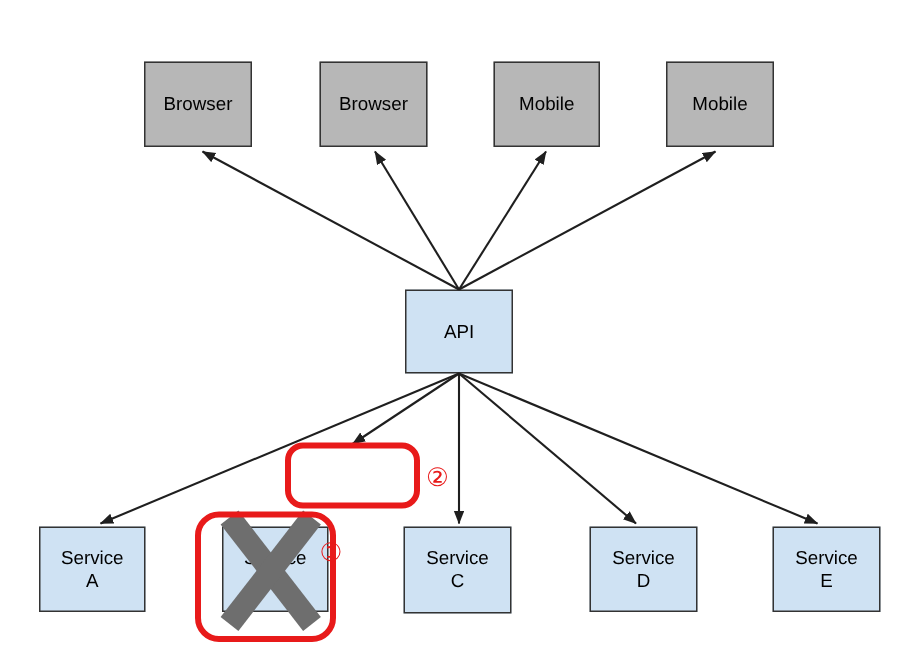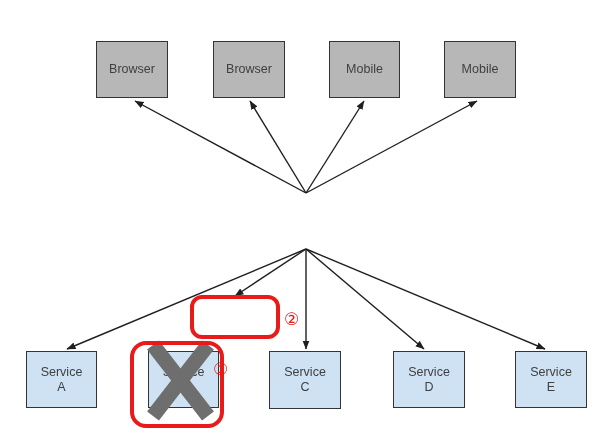--- a/index.html
+++ b/index.html
@@ -16,21 +16,21 @@
   .node {
     position: absolute;
     box-sizing: border-box;
     display: flex;
     flex-direction: column;
     align-items: center;
     justify-content: center;
     text-align: center;
     font-size: 12.5px;
     line-height: 15px;
-    color: #404040;
+    color: #000000;
     border: 1.5px solid var(--node-border, #333333);
     z-index: 1;
   }
   .node.gray { background: var(--client-fill, #b7b7b7); }
   .node.blue { background: var(--service-fill, #cfe2f3); }
   .node span { display: block; }
 
   .pos-browser1 { left: 96px;  top: 41px;  width: 72px; height: 57px; }
   .pos-browser2 { left: 213px; top: 41px;  width: 72px; height: 57px; }
   .pos-mobile1  { left: 329px; top: 41px;  width: 71px; height: 57px; }
@@ -82,20 +82,23 @@
   <div class="node gray pos-browser2">
     <span>Browser</span>
   </div>
   <div class="node gray pos-mobile1">
     <span>Mobile</span>
   </div>
   <div class="node gray pos-mobile2">
     <span>Mobile</span>
   </div>
 
+  <div class="node blue pos-api">
+    <span>API</span>
+  </div>
 
 
   <div class="node blue pos-svc-a">
     <span>Service</span>
     <span>A</span>
   </div>
   <div class="node blue pos-svc-b">
     <span>Service</span>
     <span>B</span>
   </div>

